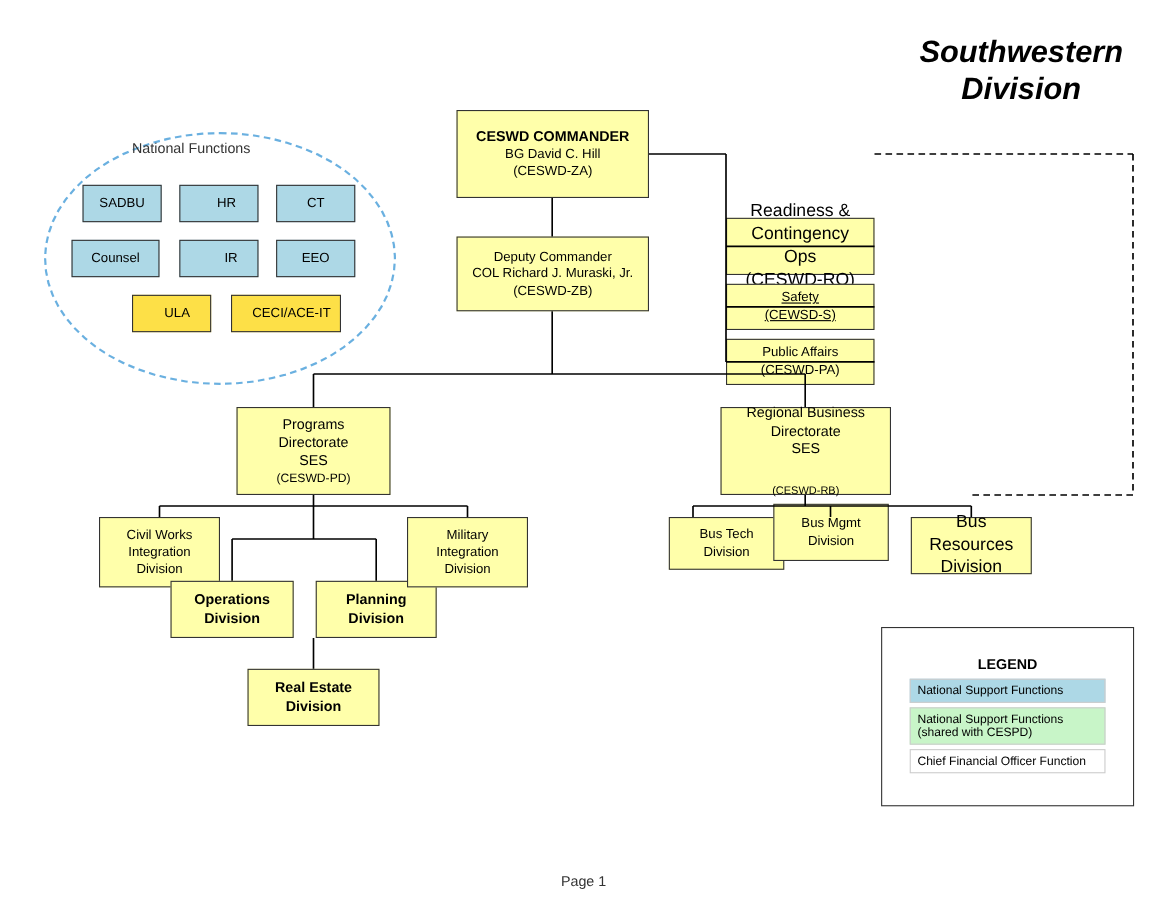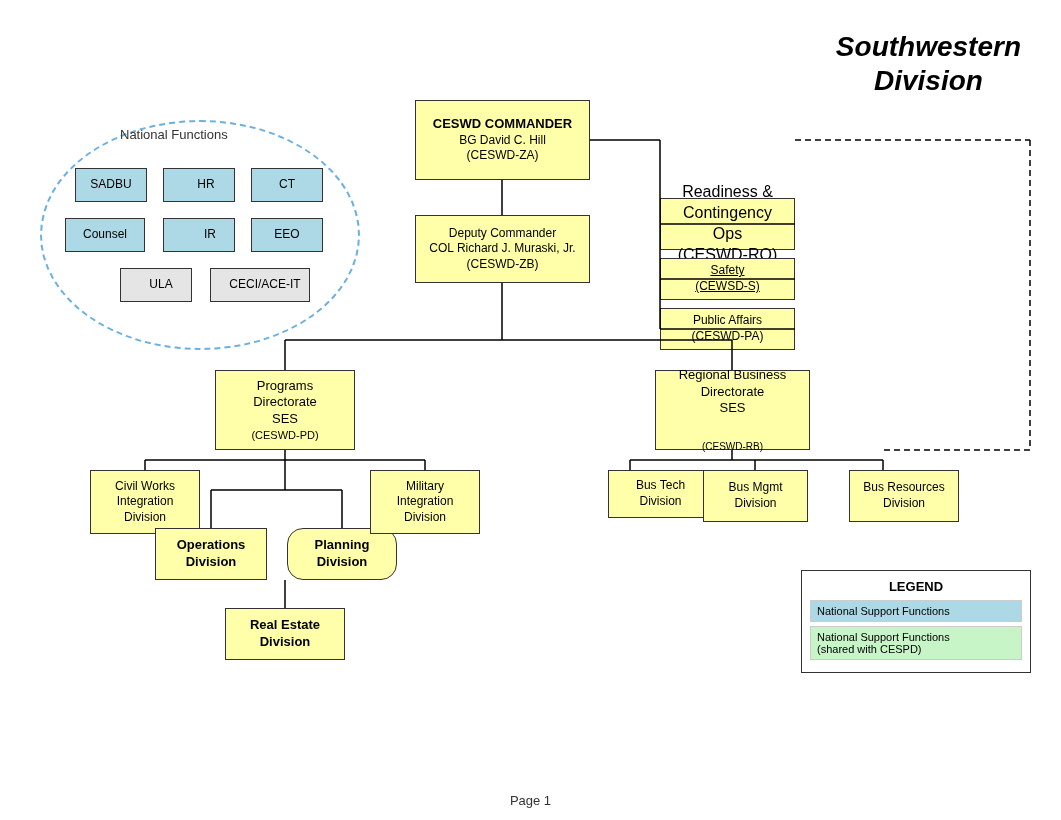--- a/index.html
+++ b/index.html
@@ -46,21 +46,21 @@
       padding: 4px 6px;
       font-size: 12px;
       line-height: 1.3;
     }
 
     .box.blue {
       background: #add8e6;
     }
 
     .box.green {
-      background: #e5e5e5;
+      background: #fde047;
       padding-left: 16px;
     }
 
     
     .national-oval {
       position: absolute;
       top: 120px;
       left: 40px;
       width: 320px;
       height: 230px;
@@ -88,21 +88,21 @@
     }
 
     
     .legend {
       position: absolute;
       top: 570px;
       right: 30px;
       width: 230px;
       border: 1.5px solid #333;
       background: #fff;
-      padding: 8px;
+      padding: 25px;
     }
 
     .legend-title {
       text-align: center;
       font-size: 13px;
       font-weight: bold;
       margin-bottom: 6px;
     }
 
     .legend-item {
@@ -181,47 +181,47 @@
   <span>Civil Works</span>
   <span>Integration</span>
   <span>Division</span>
 </div>
 
 <div class="box" style="left:155px;top:528px;width:112px;height:52px;font-size:13px;font-weight:bold;">
   <span>Operations</span>
   <span>Division</span>
 </div>
 
-<div class="box" style="left:287px;top:528px;width:110px;height:52px;font-size:13px;font-weight:bold;border-radius:16px;">
+<div class="box" style="left:287px;top:528px;width:110px;height:52px;font-size:13px;font-weight:bold;">
   <span>Planning</span>
   <span>Division</span>
 </div>
 
 <div class="box" style="left:370px;top:470px;width:110px;height:64px;font-size:12px;">
   <span>Military</span>
   <span>Integration</span>
   <span>Division</span>
 </div>
 
 <div class="box" style="left:225px;top:608px;width:120px;height:52px;font-size:13px;font-weight:bold;">
   <span>Real Estate</span>
   <span>Division</span>
 </div>
 
 <div class="box" style="left:608px;top:470px;width:105px;height:48px;font-size:12px;">
   <span>Bus Tech</span>
   <span>Division</span>
 </div>
 
-<div class="box" style="left:703px;top:470px;width:105px;height:52px;font-size:12px;">
+<div class="box" style="left:703px;top:458px;width:105px;height:52px;font-size:12px;">
   <span>Bus Mgmt</span>
   <span>Division</span>
 </div>
 
-<div class="box" style="left:828px;top:470px;width:110px;height:52px;font-size:12px;margin-left:21px;">
+<div class="box" style="left:828px;top:470px;width:110px;height:52px;font-size:16px;">
   <span>Bus Resources</span>
   <span>Division</span>
 </div>
 
 <svg class="lines-svg">
 
   <line x1="502" y1="180" x2="502" y2="215" stroke="#000" stroke-width="1.5"></line>
 
   <line x1="590" y1="140" x2="660" y2="140" stroke="#000" stroke-width="1.5"></line>
 
@@ -265,15 +265,16 @@
 
   <line x1="795" y1="140" x2="1030" y2="140" stroke="#000" stroke-width="1.5" stroke-dasharray="6,4"></line>
   <line x1="1030" y1="140" x2="1030" y2="450" stroke="#000" stroke-width="1.5" stroke-dasharray="6,4"></line>
   <line x1="1030" y1="450" x2="883" y2="450" stroke="#000" stroke-width="1.5" stroke-dasharray="6,4"></line>
 </svg>
 
 <div class="legend">
   <div class="legend-title">LEGEND</div>
   <div class="legend-item blue">National Support Functions</div>
   <div class="legend-item green">National Support Functions<br>(shared with CESPD)</div>
+  <div class="legend-item white">Chief Financial Officer Function</div>
 </div>
 
 <div class="page-footer">Page 1</div>
 
 </body></html>

